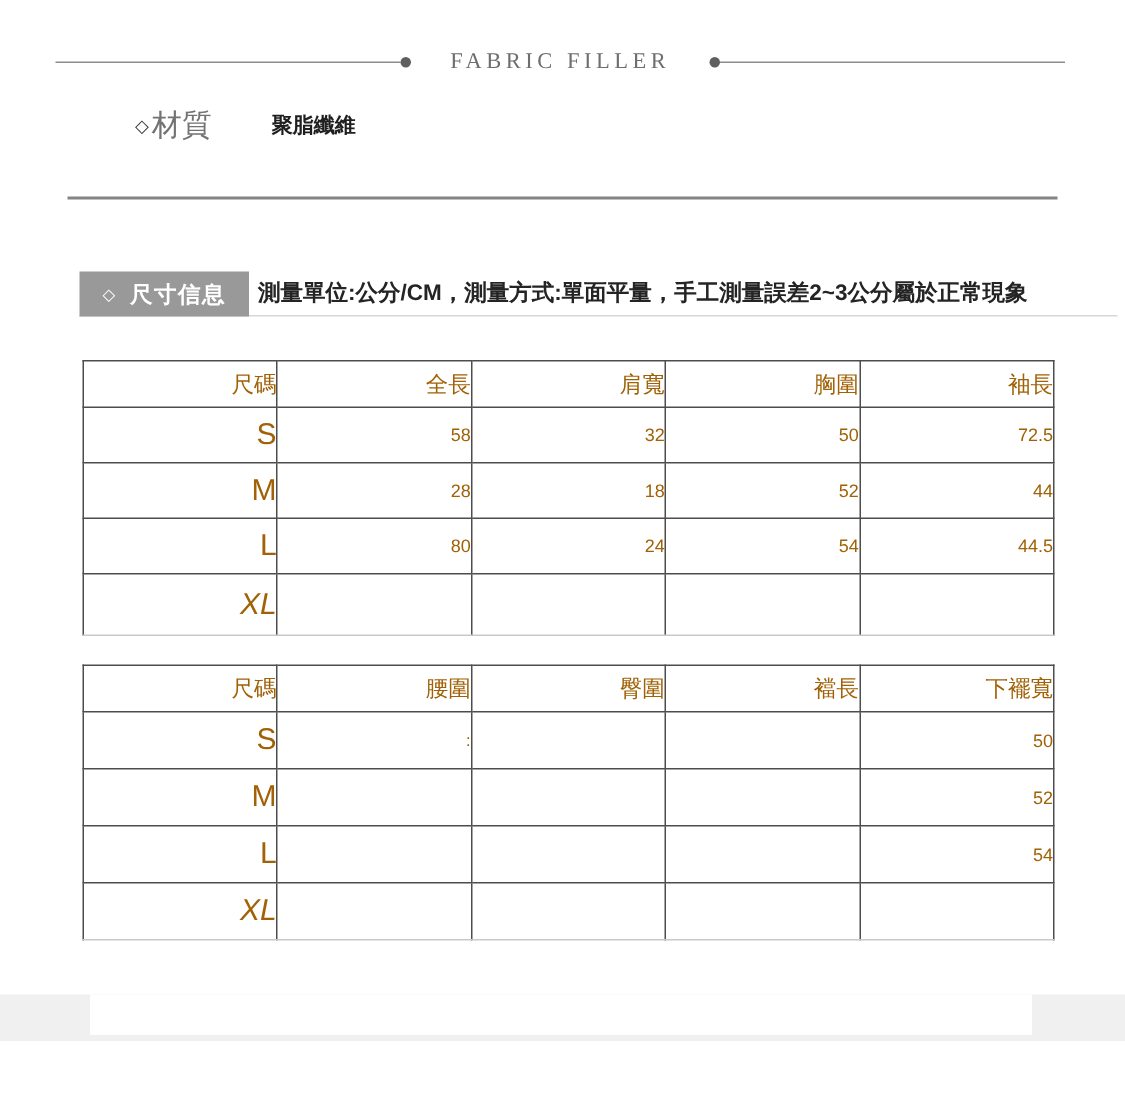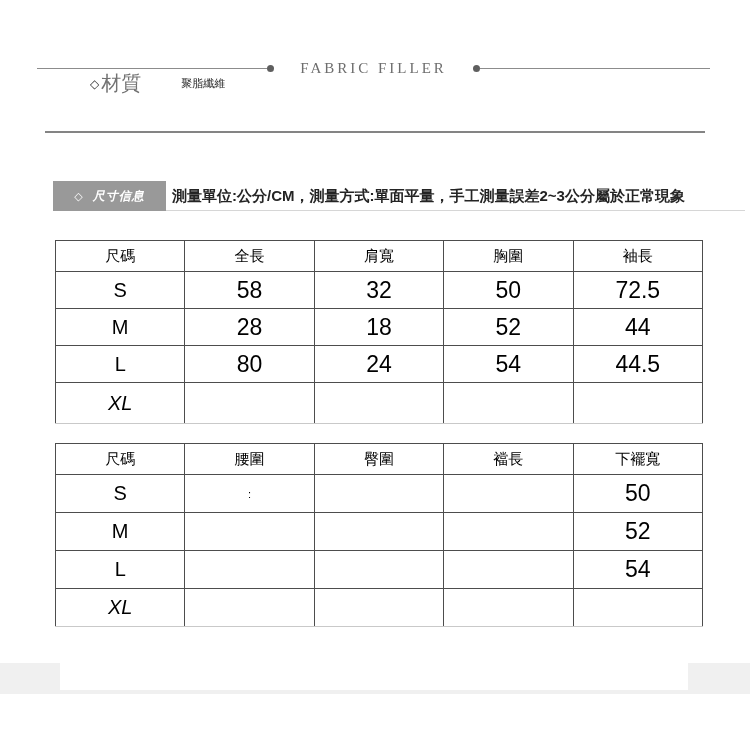--- a/index.html
+++ b/index.html
@@ -4,72 +4,72 @@
 <style>
   html,body { margin:0; padding:0; background:#ffffff; }
   .page {
     position:relative; width:750px; height:730px; background:#ffffff;
     font-family:"Liberation Sans","DejaVu Sans",sans-serif; color:#222;
     overflow:hidden;
   }
 
   
   .banner {
-    position:absolute; left:37px; top:59px; width:673px; height:18px;
+    position:absolute; left:37px; top:32px; width:673px; height:18px;
     display:flex; align-items:center;
   }
   .banner .rule { flex:1 1 auto; height:1px; background:#8c8c8c; }
   .banner .dot { width:7px; height:7px; border-radius:50%; background:#5f5f5f; flex:0 0 auto; }
   .banner .title {
     flex:0 0 auto; margin:0 24px; padding:0 2px;
     font-family:"Liberation Serif","DejaVu Serif",serif;
     font-size:15px; letter-spacing:3px; color:#6e6e6e; white-space:nowrap;
   }
 
   
   .material { position:absolute; left:90px; top:70px; display:flex; align-items:center; }
   .material .diamond { font-size:12px; color:#333; margin-right:2px; }
   .material .label { font-size:20px; color:#737373; }
-  .material .value { font-size:11px; font-weight:normal; color:#1f1f1f; margin-left:40px; }
+  .material .value { font-size:14px; font-weight:bold; color:#1f1f1f; margin-left:40px; }
 
   
   .divider { position:absolute; left:45px; top:131px; width:660px; height:2px; background:#848484; }
 
   
   .size-info-line { position:absolute; left:53px; top:210px; width:692px; height:1px; background:#d6d6d6; }
   .size-badge {
     position:absolute; left:53px; top:181px; width:113px; height:30px;
     background:var(--badge-gray,#999999); color:#ffffff;
     display:flex; align-items:center; justify-content:center;
   }
   .size-badge .diamond { font-size:11px; margin-right:10px; }
-  .size-badge .label { font-size:12px; font-weight:bold; letter-spacing:1px;font-style:italic; }
+  .size-badge .label { font-size:15px; font-weight:bold; letter-spacing:1px; }
   .size-note {
     position:absolute; left:172px; top:181px; height:30px; line-height:30px;
     font-size:15px; font-weight:600; color:#242424; white-space:nowrap;
   }
 
   
   table.size-table {
     position:absolute; left:55px; width:648px;
     border-collapse:collapse; table-layout:fixed;
     font-family:"Liberation Sans","DejaVu Sans",sans-serif;
   }
   #table-top { top:240px; }
   #table-bottom { top:443px; }
   table.size-table th, table.size-table td {
-    border:1px solid #4d4d4d; text-align:center; vertical-align:middle;
-    padding:0; color:#000000;
+    border:1px solid #4d4d4d; text-align:right; vertical-align:middle;
+    padding:0; color:#a16207;
   }
   table.size-table th { height:30px; font-size:15px; font-weight:normal; }
   #table-top td { height:36px; }
   #table-top tbody tr:last-child td { height:40px; }
   #table-bottom td { height:37px; }
   td.size-cell { font-size:20px; }
-  td.value-cell { font-size:23px; }
+  td.value-cell { font-size:12px; }
   table.size-table tbody tr:last-child td { border-bottom-color:#c9c9c9;font-style:italic; }
   td.faint { color:#c2c2c2; font-size:11px; }
 
   
   .ps { position:absolute; left:108px; top:669px; font-size:14px; font-weight:bold; color:var(--accent-red,#e60045); }
   .bottom-band { position:absolute; left:0; top:663px; width:750px; height:31px; background:#f0f0f0; }
   .bottom-band .inner { position:absolute; left:60px; top:0; width:628px; height:27px; background:#ffffff; }
 </style>
 </head>
 <body>

